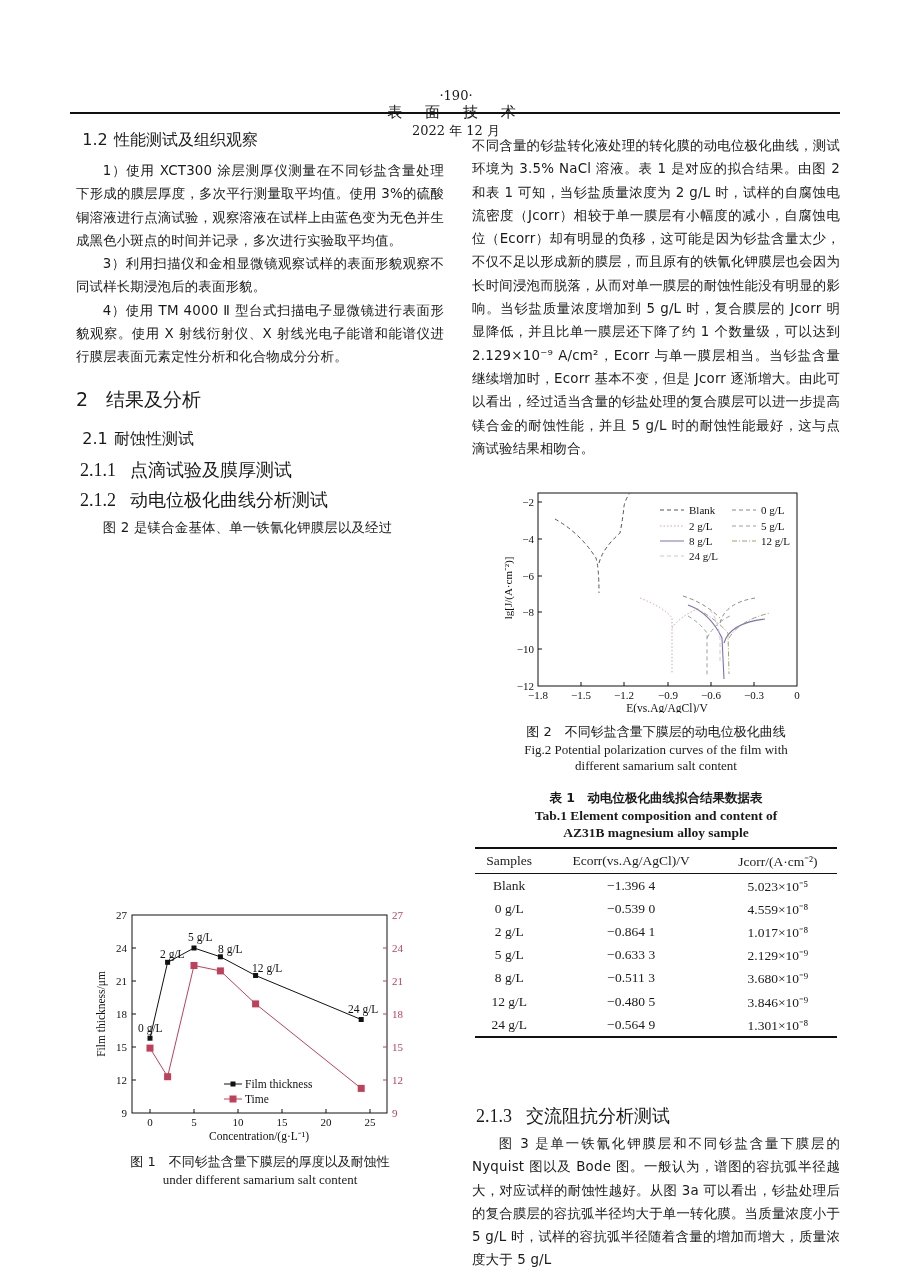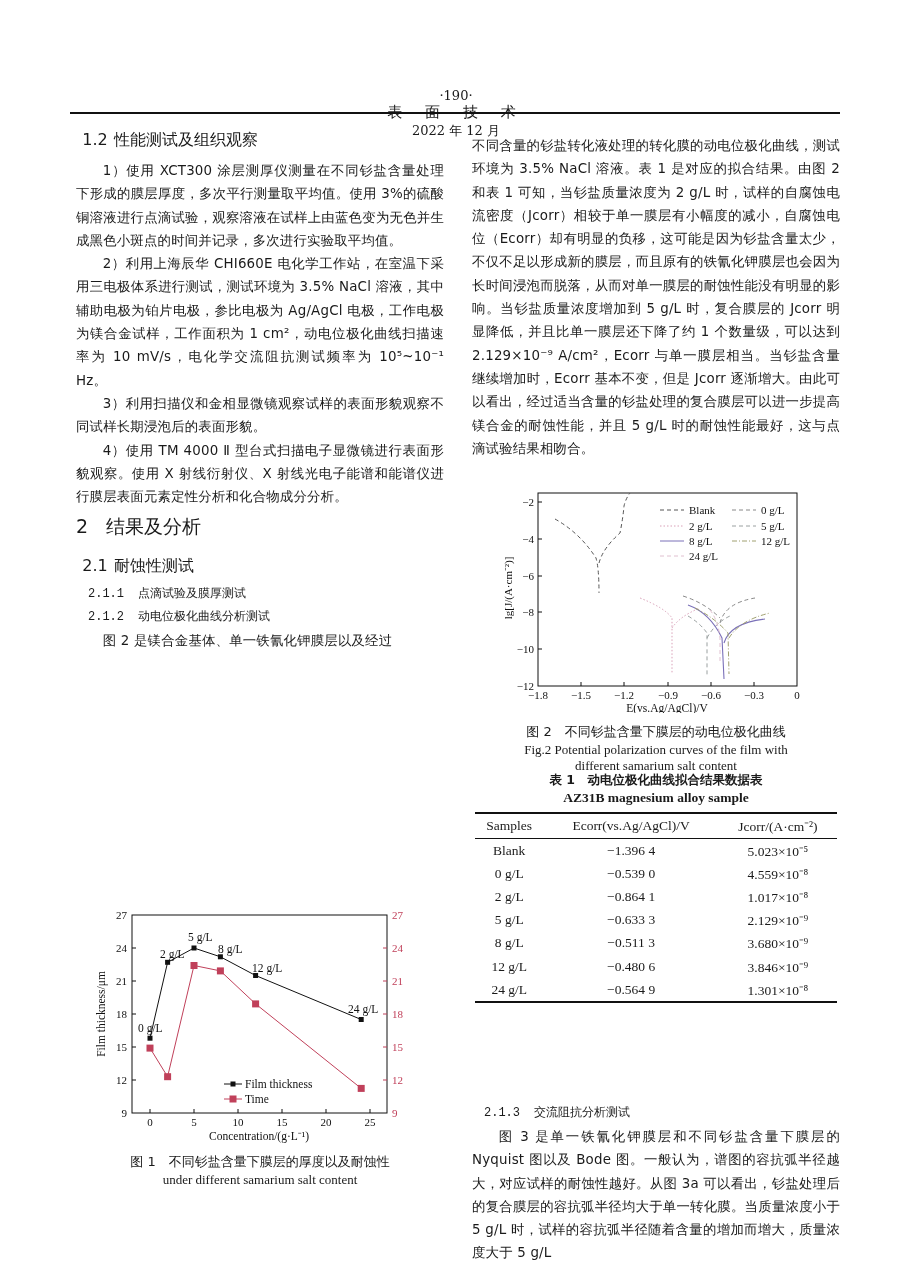--- a/index.html
+++ b/index.html
@@ -16,28 +16,28 @@
   .col { position: absolute; top: 128px; width: 368px; }
   .col.left { left: 76px; }
   .col.right { left: 472px; }
   .para {
     font-size: 13.4px; line-height: 23.3px; text-align: justify; text-indent: 2em;
     font-family: "DejaVu Sans", sans-serif; letter-spacing: 0.2px;
   }
   .para.noindent { text-indent: 0; margin-top: 6px; }
   .h2 { font-family: "DejaVu Sans", sans-serif; font-size: 16px; margin: 2px 0 8px 0; }
   .h2 .num { display: inline-block; width: 38px; text-align: center; }
-  .h1 { font-family: "DejaVu Sans", sans-serif; font-size: 19px; margin: 6px 0 16px 0; }
+  .h1 { font-family: "DejaVu Sans", sans-serif; font-size: 19px; margin: 18px 0 16px 0; }
   .h1 .num { display: inline-block; width: 30px; }
-  .h3 { font-family: Liberation Mono, monospace; font-size: 12px; margin: 6px 0 4px 12px; }
+  .h3 { font-family: Liberation Serif, serif; font-size: 18px; margin: 6px 0 4px 4px; }
   .h3 .num { display: inline-block; width: 50px; }
   .caption { text-align: center; font-size: 12.5px; line-height: 16px; }
   .caption .cn { font-family: "DejaVu Sans", sans-serif; font-size: 13px; margin-bottom: 2px; }
   .caption .en { font-family: "Liberation Serif", serif; font-size: 13px; }
-  .tabcap { text-align: center; }
+  .tabcap { text-align: center; margin-top: 18px; }
   .tabcap .cn { font-family: "DejaVu Sans", sans-serif; font-size: 12.5px; font-weight: bold; }
   .tabcap .en { font-family: "Liberation Serif", serif; font-size: 13.5px; font-weight: bold; line-height: 17px; }
   table.data {
     width: 362px; margin: 6px auto 0 auto; border-collapse: collapse;
     font-family: "Liberation Serif", serif; font-size: 13.5px;
   }
   table.data th { font-weight: normal; border-top: 2px solid #111; border-bottom: 1.2px solid #111; padding: 3px 0; text-align: center; }
   table.data td { text-align: center; padding: 2.6px 0; }
   table.data tr:last-child td { border-bottom: 2px solid #111; }
   svg text { font-family: "Liberation Serif", serif; }
@@ -50,21 +50,20 @@
   <span class="center">表 面 技 术</span>
   <span>2022 年 12 月</span>
 </div>
 <div class="rule"></div>
 
 <div class="col left">
   <div class="h2">
     <span class="num">1.2</span><span>性能测试及组织观察</span>
   </div>
   <p class="para">1）使用 XCT300 涂层测厚仪测量在不同钐盐含量处理下形成的膜层厚度，多次平行测量取平均值。使用 3%的硫酸铜溶液进行点滴试验，观察溶液在试样上由蓝色变为无色并生成黑色小斑点的时间并记录，多次进行实验取平均值。</p>
-  <p class="para">2）利用上海辰华 CHI660E 电化学工作站，在室温下采用三电极体系进行测试，测试环境为 3.5% NaCl 溶液，其中辅助电极为铂片电极，参比电极为 Ag/AgCl 电极，工作电极为镁合金试样，工作面积为 1 cm²，动电位极化曲线扫描速率为 10 mV/s，电化学交流阻抗测试频率为 10⁵~10⁻¹ Hz。</p>
   <p class="para">3）利用扫描仪和金相显微镜观察试样的表面形貌观察不同试样长期浸泡后的表面形貌。</p>
   <p class="para">4）使用 TM 4000 Ⅱ 型台式扫描电子显微镜进行表面形貌观察。使用 X 射线衍射仪、X 射线光电子能谱和能谱仪进行膜层表面元素定性分析和化合物成分分析。</p>
 
   <div class="h1">
     <span class="num">2</span><span>结果及分析</span>
   </div>
   <div class="h2">
     <span class="num">2.1</span><span>耐蚀性测试</span>
   </div>
   <div class="h3">
@@ -255,20 +254,21 @@
 
 <div class="caption" style="position:absolute; left:472px; top:724px; width:368px;">
   <div class="cn">图 2　不同钐盐含量下膜层的动电位极化曲线</div>
   <div class="en">Fig.2 Potential polarization curves of the film with</div>
   <div class="en">different samarium salt content</div>
 </div>
 
 <div style="position:absolute; left:472px; top:772px; width:368px;">
   <div class="tabcap">
     <div class="cn">表 1　动电位极化曲线拟合结果数据表</div>
+    <div class="en">Tab.1 Element composition and content of</div>
     <div class="en">AZ31B magnesium alloy sample</div>
   </div>
   <table class="data">
     <thead>
       <tr>
         <th>Samples</th>
         <th>Ecorr(vs.Ag/AgCl)/V</th>
         <th>Jcorr/(A·cm⁻²)</th>
       </tr>
     </thead>
@@ -293,21 +293,21 @@
           <td>−0.633 3</td>
           <td>2.129×10⁻⁹</td>
         </tr>
       <tr>
           <td>8 g/L</td>
           <td>−0.511 3</td>
           <td>3.680×10⁻⁹</td>
         </tr>
       <tr>
           <td>12 g/L</td>
-          <td>−0.480 6</td>
+          <td>−0.480 5</td>
           <td>3.846×10⁻⁹</td>
         </tr>
       <tr>
           <td>24 g/L</td>
           <td>−0.564 9</td>
           <td>1.301×10⁻⁸</td>
         </tr>
     </tbody>
   </table>
 </div>

